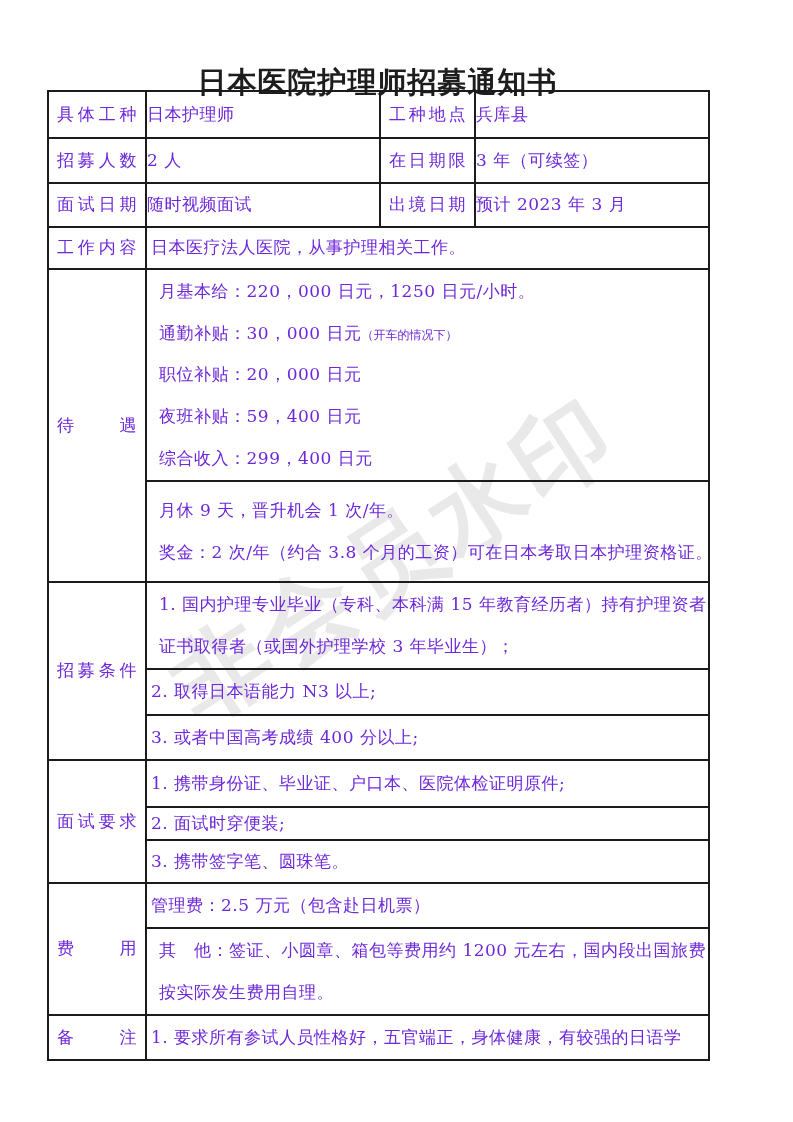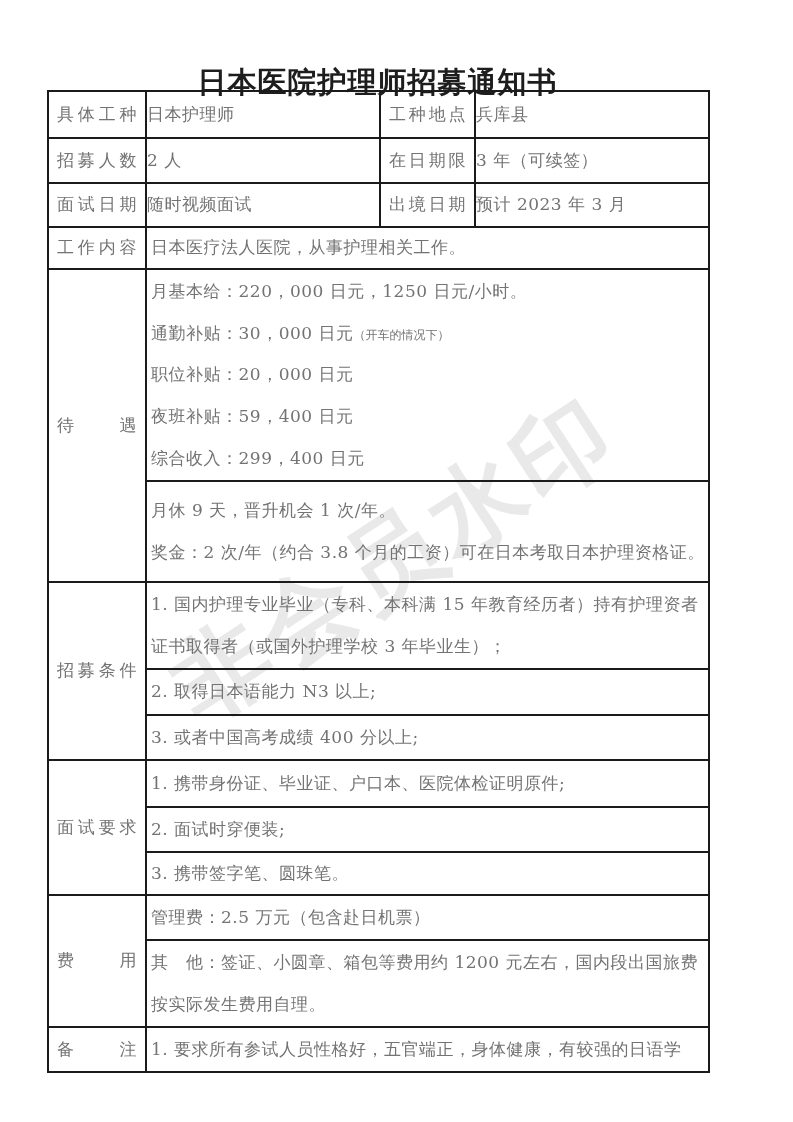--- a/index.html
+++ b/index.html
@@ -16,36 +16,36 @@
     font-family:"DejaVu Sans","Liberation Sans",sans-serif;
   }
   .doc-title{
     position:absolute;left:47px;top:44px;width:661px;
     text-align:center;font-size:29px;font-weight:bold;
     letter-spacing:1px;z-index:1;font-family:Liberation Mono, monospace;
   }
   .tbl-wrap{position:absolute;left:47px;top:90px;z-index:1;}
   table{table-layout:fixed;border-collapse:collapse;width:661px;background:transparent;}
   td{
-    border:2px solid #1b1b1b;font-size:17px;color:#737373;
+    border:2px solid #1b1b1b;font-size:17px;color:#6d28d9;
     vertical-align:middle;padding:0;background:transparent;
     letter-spacing:0.5px;line-height:1.25;
   }
   td.lbl{text-align:justify;text-align-last:justify;padding:0 8px;}
   td.ctr{text-align:left;}
   td.txt{padding-left:4px;text-align:left;}
   .stack{display:flex;flex-direction:column;justify-content:space-around;padding-left:4px;}
   .h208{height:208px;}
   .h83{height:83px;}
-  .line{white-space:nowrap;}
+  .line{white-space:nowrap;margin-left:8px;}
   .note{font-size:12px;letter-spacing:0;}
   tr.r1{height:47px;} tr.r2{height:45px;} tr.r3{height:44px;border-radius:18px;}
   tr.r4{height:42px;} tr.r5a{height:212px;} tr.r5b{height:101px;}
   tr.r6a{height:87px;} tr.r6b{height:46px;} tr.r6c{height:45px;}
-  tr.r7a{height:47px;} tr.r7b{height:45px;padding-left:44px;} tr.r7c{height:43px;}
+  tr.r7a{height:47px;} tr.r7b{height:33px;padding-left:44px;} tr.r7c{height:43px;}
   tr.r8a{height:45px;} tr.r8b{height:87px;} tr.r9{height:45px;padding-left:32px;}
 </style>
 </head>
 <body>
 
 <div class="watermark" style="color: rgb(233, 233, 233);">非会员水印</div>
 
 <h1 class="doc-title">日本医院护理师招募通知书</h1>
 
 <div class="tbl-wrap">

